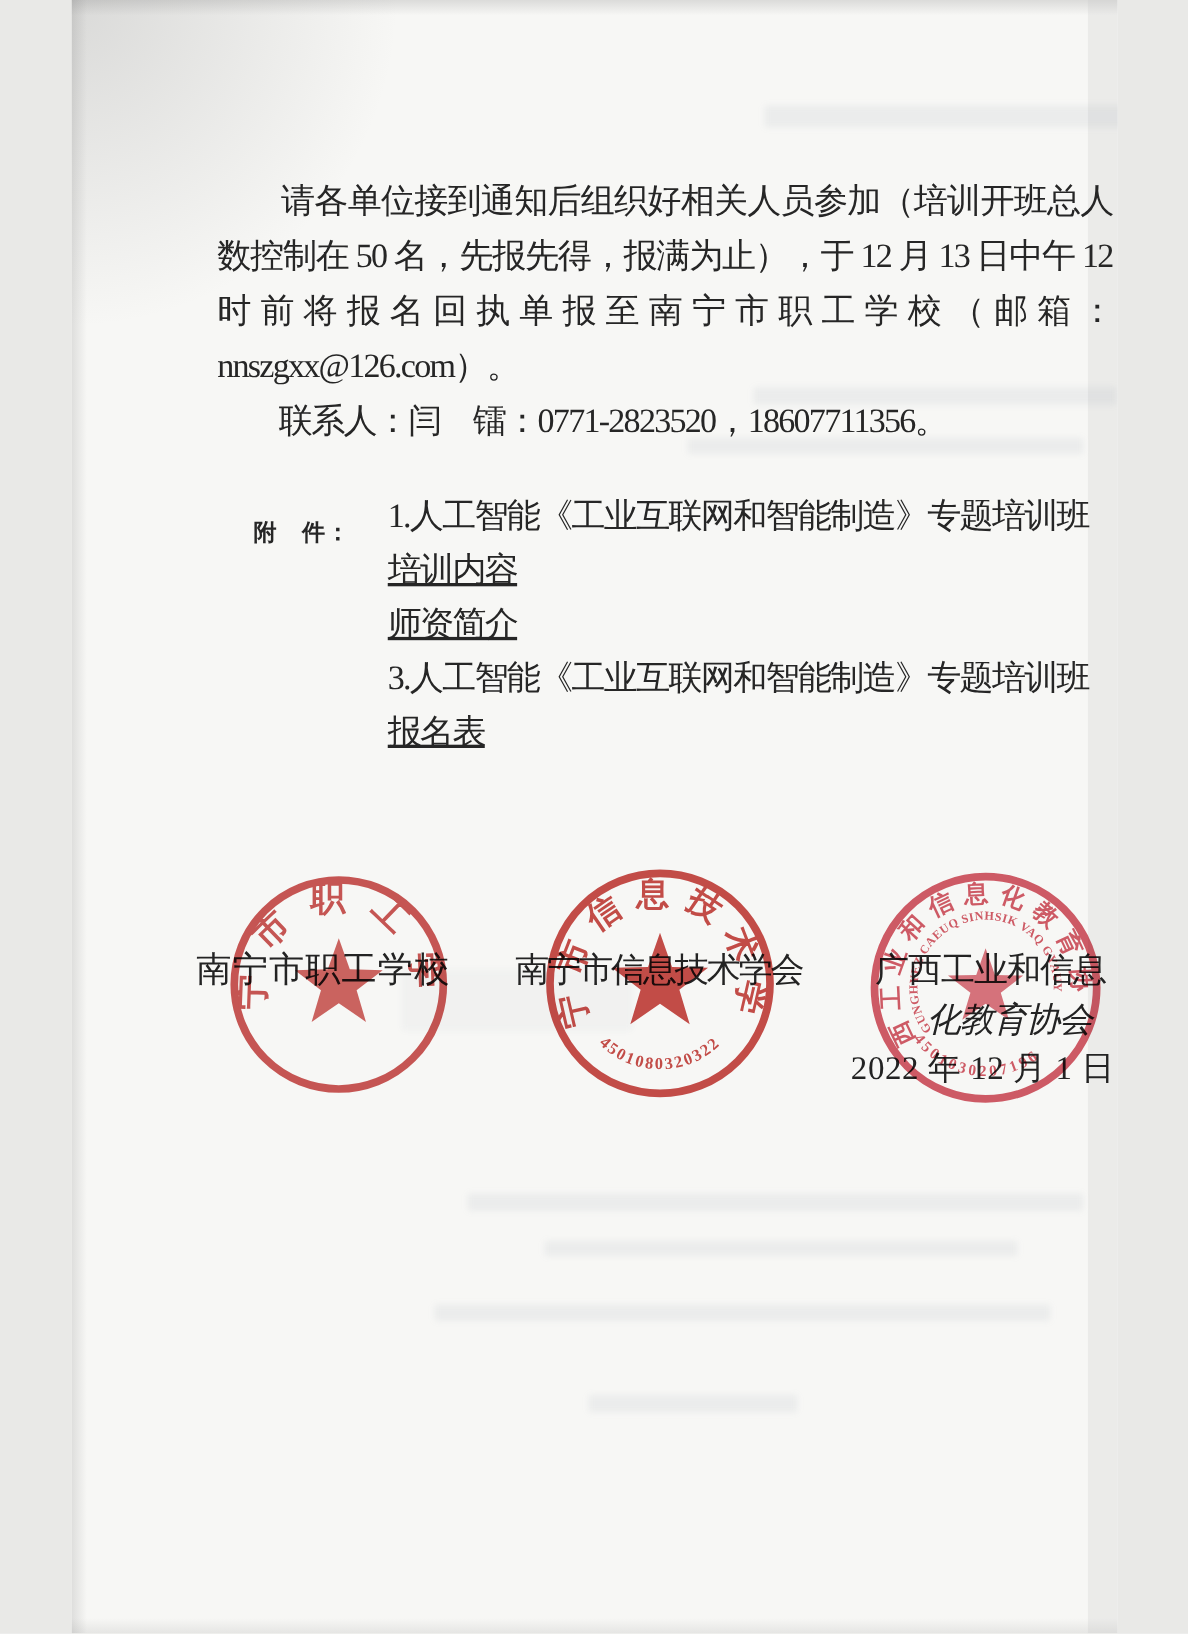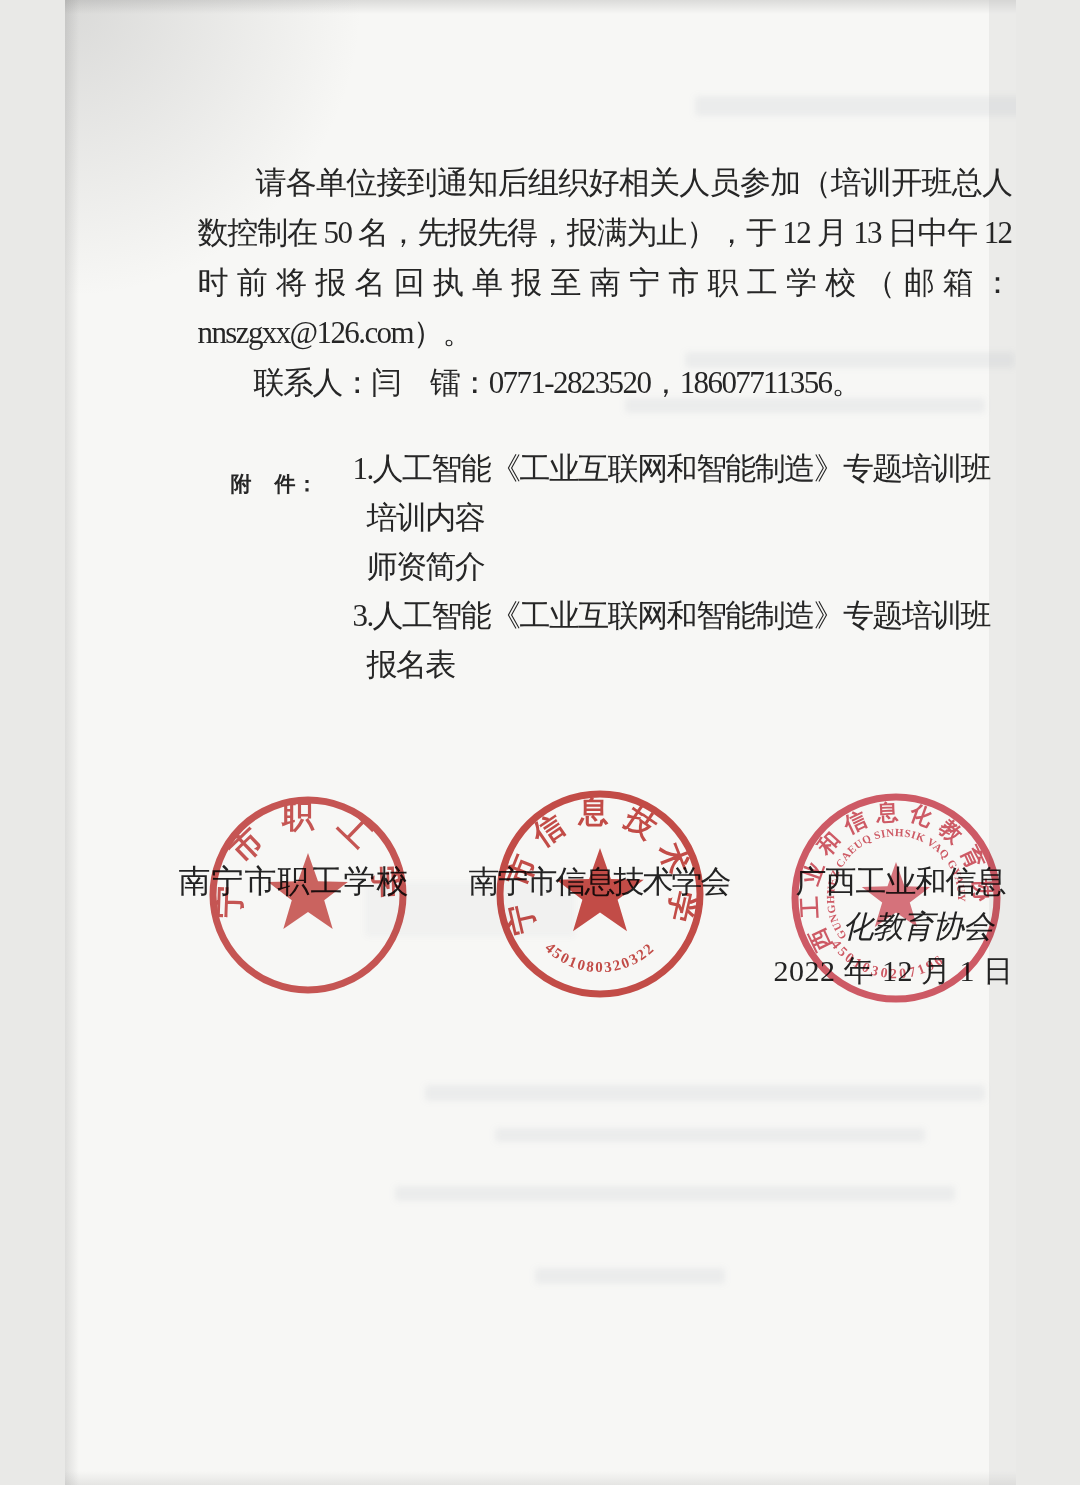--- a/index.html
+++ b/index.html
@@ -35,21 +35,21 @@
   }
   .body-text p{margin:0;}
   .para{text-indent:58px;}
   .contact-1{margin-left:56px !important;}
   .contact-2{margin-left:172px !important;}
 
   
   .attach-label{position:absolute;left:166px;top:460px;font-size:21px;line-height:49px;letter-spacing:1px;font-weight:bold;}
   .attach-items{position:absolute;left:288px;top:444px;width:660px;
     font-size:31px;line-height:49px;letter-spacing:-1.6px;}
-  .attach-items .sub{margin-left:14px;}
+  .attach-items .sub{text-decoration:underline;}
 
   
   .sig{position:absolute;font-size:31px;white-space:nowrap;color:#232323;}
   .sig-org1{left:114px;top:860px;font-size:32px;letter-spacing:1px;}
   .sig-org2{left:404px;top:861px;letter-spacing:-2px;}
   .sig-org3a{left:731px;top:861px;letter-spacing:-1px;text-align:center;}
   .sig-org3b{left:778px;top:906px;letter-spacing:-1px;font-style:italic;}
   .sig-date{left:709px;top:951px;font-size:30px;letter-spacing:0.5px;}
 
   

